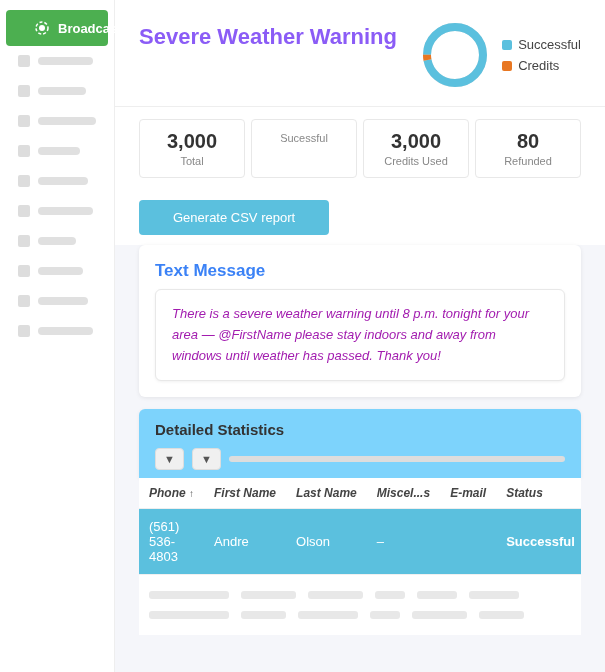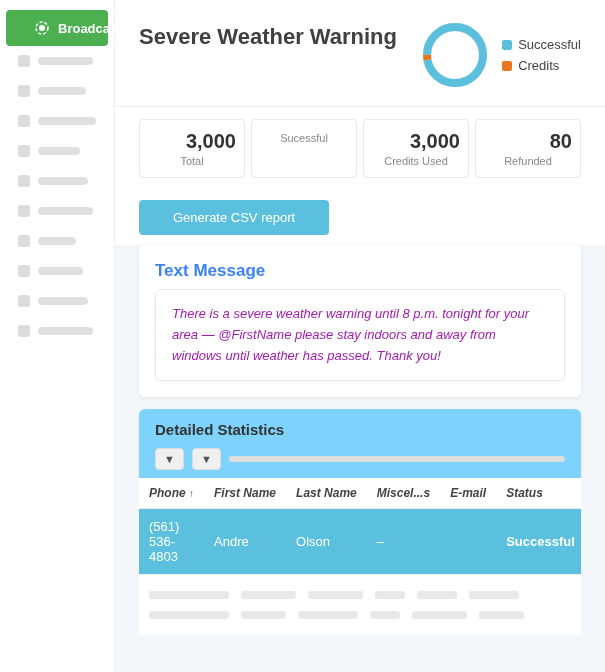--- a/index.html
+++ b/index.html
@@ -57,21 +57,21 @@
       background: #fff;
       padding: 20px 24px 16px;
       display: flex;
       align-items: flex-start;
       justify-content: space-between;
       border-bottom: 1px solid #eee;
     }
     .page-title {
       font-size: 22px;
       font-weight: 600;
-      color: #404040;
+      color: #8b5cf6;
       margin-top: 4px;
     }
 
     
     .chart-area {
       display: flex;
       align-items: center;
       gap: 12px;
     }
     .donut-svg { width: 70px; height: 70px; }
@@ -89,21 +89,21 @@
     .stat-box {
       flex: 1;
       text-align: center;
       border: 1px solid #e8e8e8;
       padding: 10px 8px;
       border-radius: 4px;
       margin-right: 6px;
       background: #fff;
     }
     .stat-box:last-child { margin-right: 0; }
-    .stat-value { font-size: 20px; font-weight: 700; color: #333; text-align: right; }
+    .stat-value { font-size: 20px; font-weight: 700; color: #333; }
     .stat-label { font-size: 11px; color: #888; margin-top: 2px; }
 
     
     .btn-csv {
       background: #5bc0de;
       color: #fff;
       border: none;
       border-radius: 4px;
       padding: 10px 34px;
       font-size: 13px;

